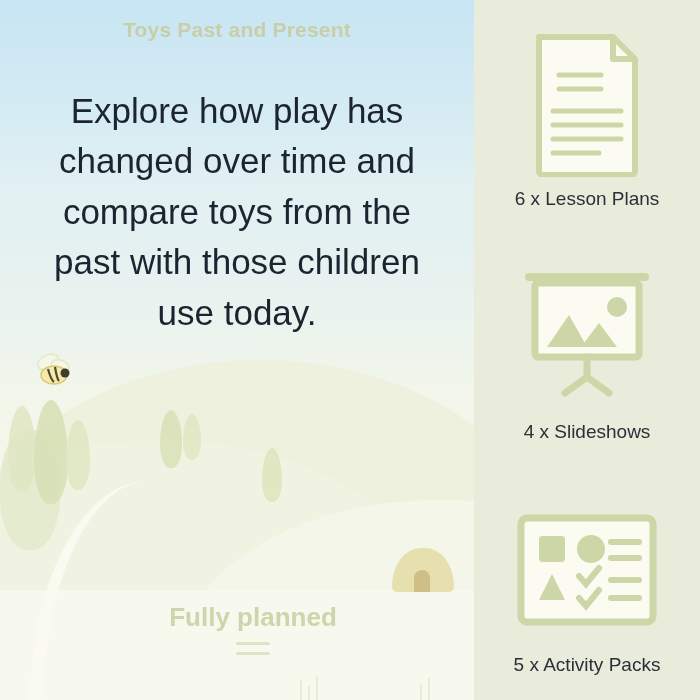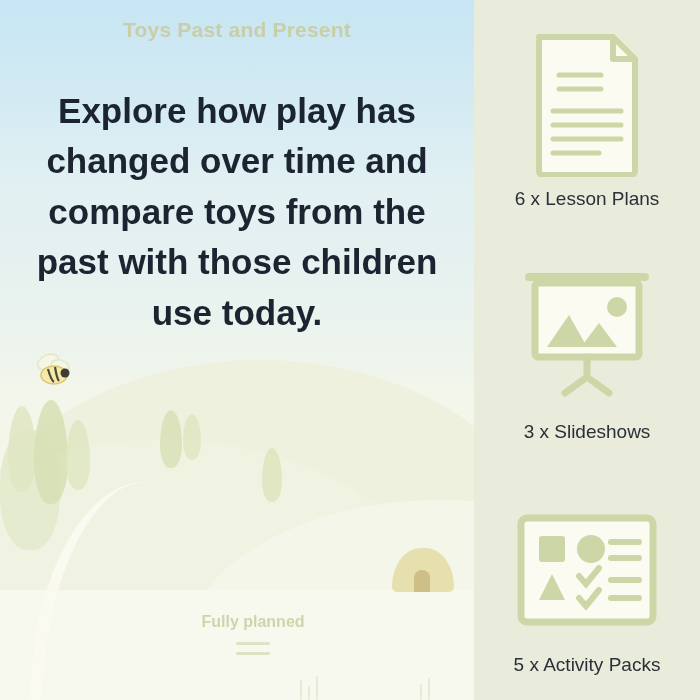--- a/index.html
+++ b/index.html
@@ -46,21 +46,21 @@
   }
   .headline {
     position: absolute;
     top: 86px;
     left: 30px;
     width: 414px;
     text-align: center;
     font-size: 35px;
     line-height: 1.44;
     color: #1b2430;
-    font-weight: 700;
+    font-weight: 400;
   }
   
   .hill-far {
     position: absolute;
     left: -40px;
     bottom: 120px;
     width: 600px;
     height: 220px;
     background: #edf0dc;
     border-radius: 50% 50% 0 0 / 100% 100% 0 0;
@@ -148,21 +148,21 @@
     height: 46px;
   }
   
   .bullets {
     position: absolute;
     left: 0; right: 0;
     bottom: 38px;
     text-align: center;
     color: #cfd5ab;
     font-weight: bold;
-    font-size: 16px;
+    font-size: 26px;
     padding-left: 32px;
   }
   .bullets .item { margin: 0; line-height: 1.0; padding: 5px 0;}
   .bullets .sep {
     width: 34px;
     height: 3px;
     background: #dfe3c4;
     margin: 7px auto;
     border-radius: 2px;
   }
@@ -275,21 +275,21 @@
           <line x1="12" y1="8" x2="128" y2="8" stroke="#cdd6a6" stroke-width="8" stroke-linecap="round"></line>
           <rect x="18" y="14" width="104" height="74" rx="3" fill="#fbfbf2" stroke="#cdd6a6" stroke-width="7"></rect>
           <circle cx="100" cy="38" r="10" fill="#cdd6a6"></circle>
           <path d="M30 78 L52 46 L70 78 Z" fill="#cdd6a6"></path>
           <path d="M64 78 L82 54 L100 78 Z" fill="#cdd6a6"></path>
           <line x1="70" y1="88" x2="70" y2="108" stroke="#cdd6a6" stroke-width="7" stroke-linecap="round"></line>
           <line x1="70" y1="108" x2="48" y2="124" stroke="#cdd6a6" stroke-width="7" stroke-linecap="round"></line>
           <line x1="70" y1="108" x2="92" y2="124" stroke="#cdd6a6" stroke-width="7" stroke-linecap="round"></line>
         </svg>
       </div>
-      <div class="caption">3 x Slideshows</div>
+      <div class="caption">4 x Slideshows</div>
     </div>
 
     <div class="feature">
       <div class="art">
         <svg width="144" height="116" viewBox="0 0 144 116">
           <rect x="6" y="6" width="132" height="104" rx="6" fill="#fbfbf2" stroke="#cdd6a6" stroke-width="7"></rect>
           <rect x="24" y="24" width="26" height="26" rx="3" fill="#cdd6a6"></rect>
           <circle cx="76" cy="37" r="14" fill="#cdd6a6"></circle>
           <path d="M24 88 L37 62 L50 88 Z" fill="#cdd6a6"></path>
           <g stroke="#cdd6a6" stroke-width="6" stroke-linecap="round" fill="none">

